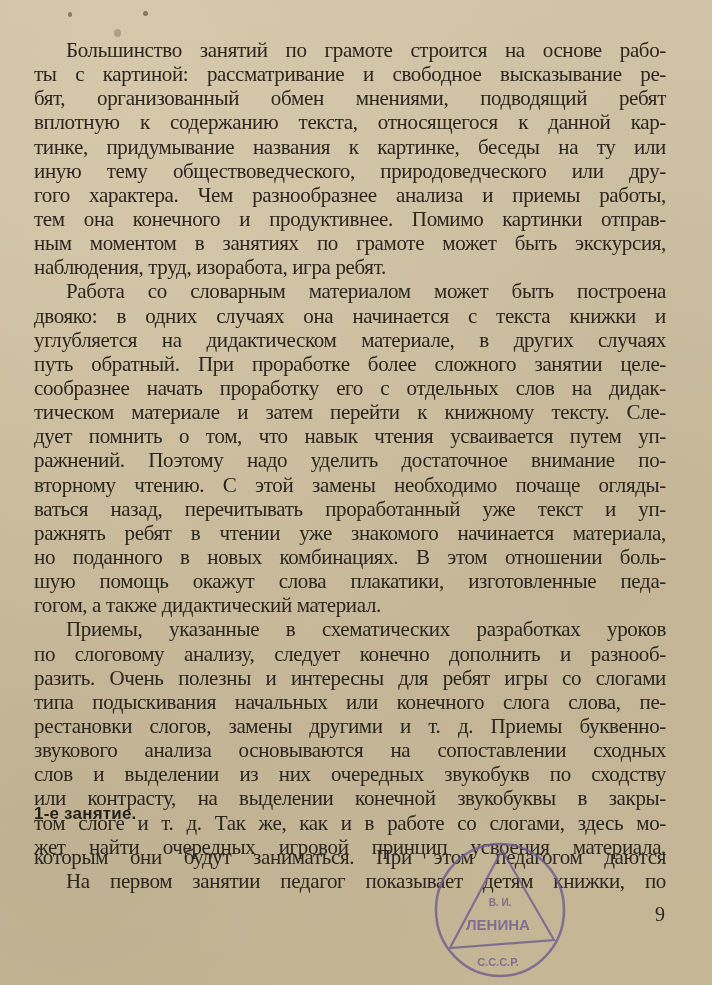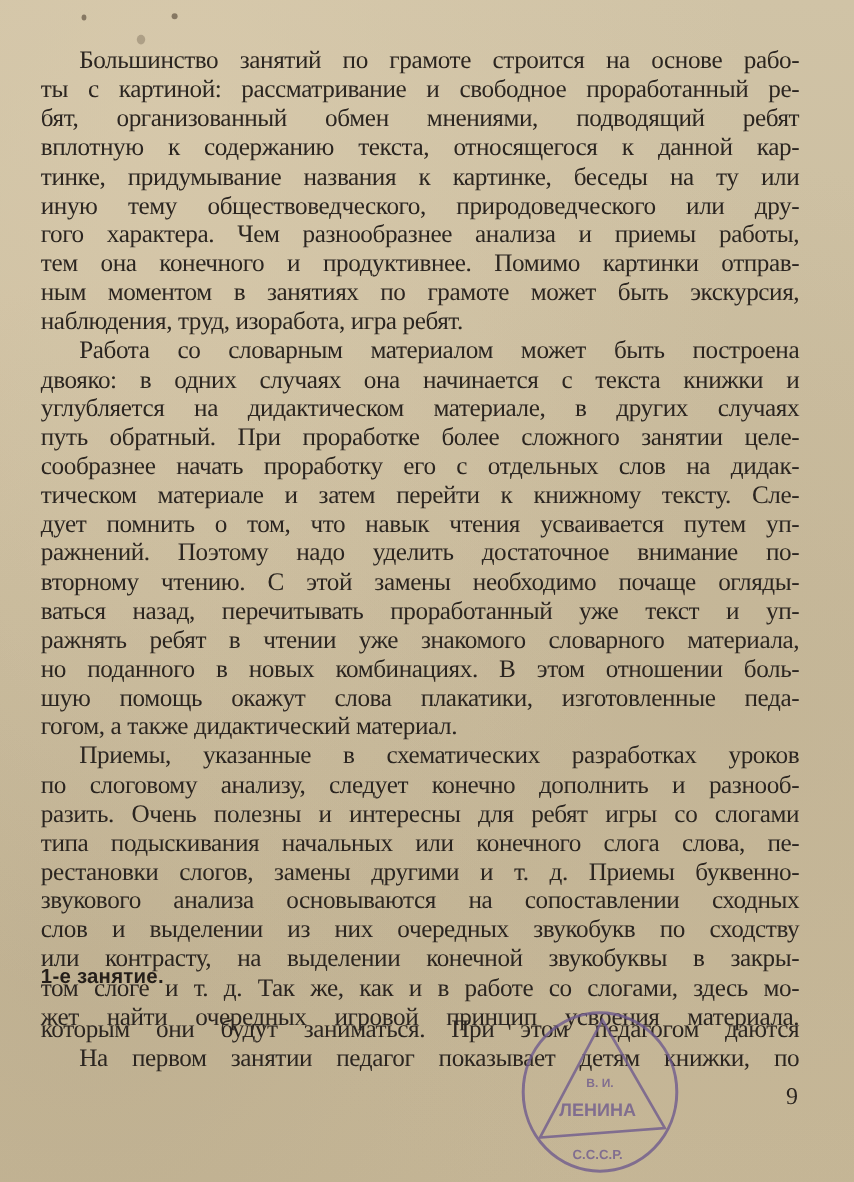--- a/index.html
+++ b/index.html
@@ -95,42 +95,42 @@
 
 <div class="page">
 
   <div class="spot" style="left:68px;top:12px;width:4px;height:5px;"></div>
   <div class="spot" style="left:143px;top:11px;width:5px;height:5px;"></div>
   <div class="spot" style="left:114px;top:29px;width:7px;height:8px;opacity:0.5;"></div>
 
   <div class="text-block">
     <div class="para">
       <span class="line indent">Большинство занятий по грамоте строится на основе рабо-</span>
-      <span class="line">ты с картиной: рассматривание и свободное проработанный ре-</span>
+      <span class="line">ты с картиной: рассматривание и свободное высказывание ре-</span>
       <span class="line">бят, организованный обмен мнениями, подводящий ребят</span>
       <span class="line">вплотную к содержанию текста, относящегося к данной кар-</span>
       <span class="line">тинке, придумывание названия к картинке, беседы на ту или</span>
       <span class="line">иную тему обществоведческого, природоведческого или дру-</span>
       <span class="line">гого характера. Чем разнообразнее анализа и приемы работы,</span>
       <span class="line">тем она конечного и продуктивнее. Помимо картинки отправ-</span>
       <span class="line">ным моментом в занятиях по грамоте может быть экскурсия,</span>
       <span class="line last">наблюдения, труд, изоработа, игра ребят.</span>
     </div>
     <div class="para">
       <span class="line indent">Работа со словарным материалом может быть построена</span>
       <span class="line">двояко: в одних случаях она начинается с текста книжки и</span>
       <span class="line">углубляется на дидактическом материале, в других случаях</span>
       <span class="line">путь обратный. При проработке более сложного занятии целе-</span>
       <span class="line">сообразнее начать проработку его с отдельных слов на дидак-</span>
       <span class="line">тическом материале и затем перейти к книжному тексту. Сле-</span>
       <span class="line">дует помнить о том, что навык чтения усваивается путем уп-</span>
       <span class="line">ражнений. Поэтому надо уделить достаточное внимание по-</span>
       <span class="line">вторному чтению. С этой замены необходимо почаще огляды-</span>
       <span class="line">ваться назад, перечитывать проработанный уже текст и уп-</span>
-      <span class="line">ражнять ребят в чтении уже знакомого словарного материала,</span>
+      <span class="line">ражнять ребят в чтении уже знакомого начинается материала,</span>
       <span class="line">но поданного в новых комбинациях. В этом отношении боль-</span>
       <span class="line">шую помощь окажут слова плакатики, изготовленные педа-</span>
       <span class="line last">гогом, а также дидактический материал.</span>
     </div>
     <div class="para">
       <span class="line indent">Приемы, указанные в схематических разработках уроков</span>
       <span class="line">по слоговому анализу, следует конечно дополнить и разнооб-</span>
       <span class="line">разить. Очень полезны и интересны для ребят игры со слогами</span>
       <span class="line">типа подыскивания начальных или конечного слога слова, пе-</span>
       <span class="line">рестановки слогов, замены другими и т. д. Приемы буквенно-</span>

